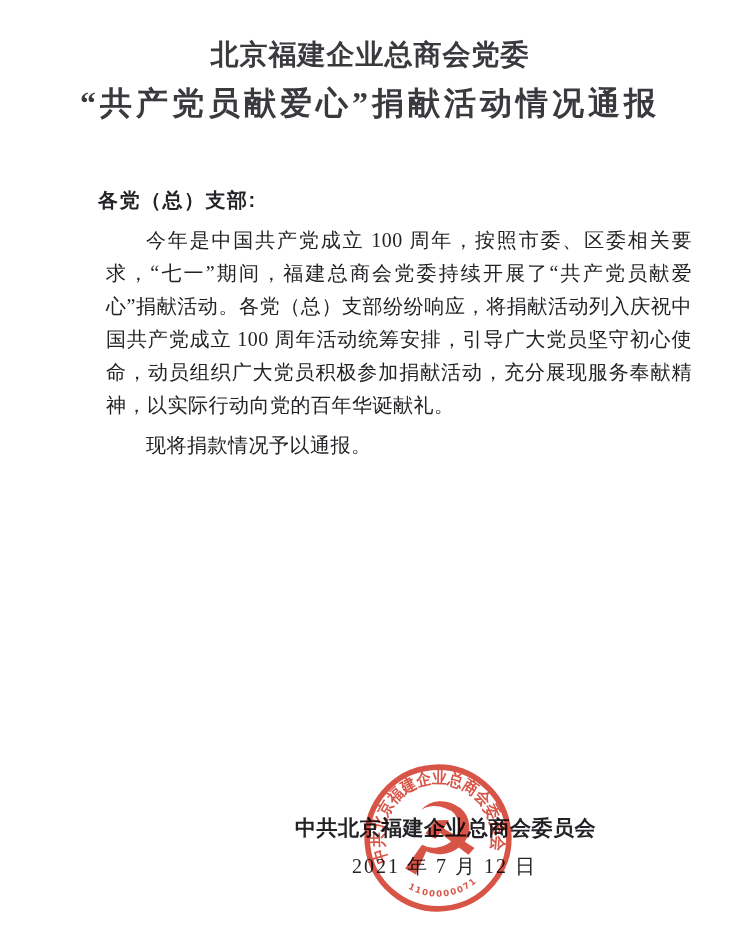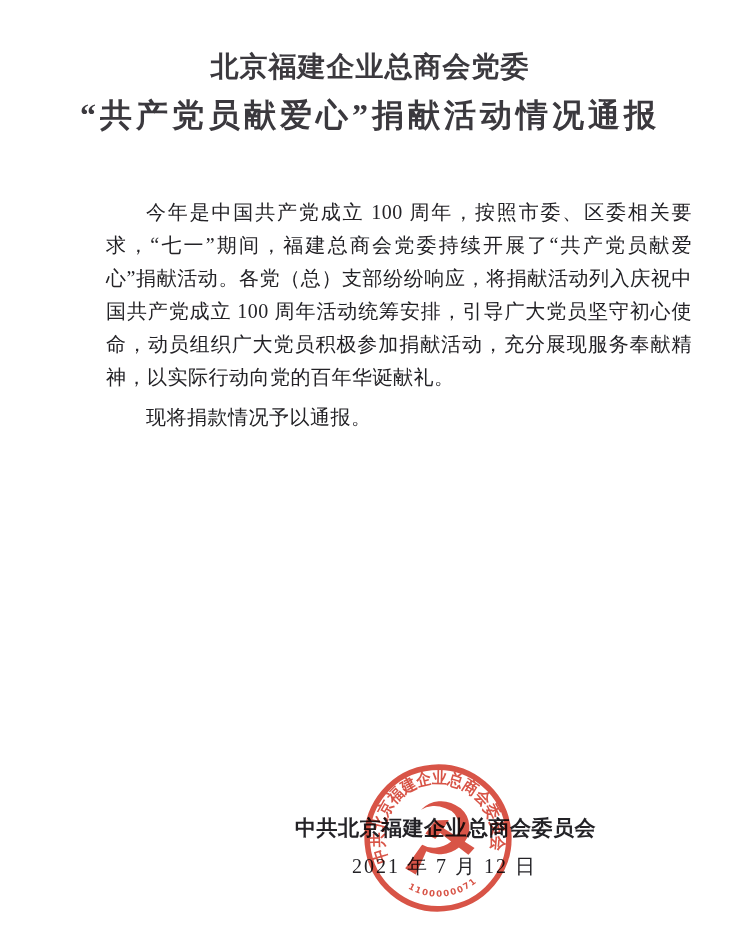--- a/index.html
+++ b/index.html
@@ -5,21 +5,21 @@
   html, body { margin: 0; padding: 0; }
   body {
     width: 740px; height: 936px;
     background: #ffffff;
     position: relative;
     overflow: hidden;
     font-family: "Liberation Serif", "DejaVu Serif", serif;
     color: #232226;
   }
   .title-block {
-    padding-top: 44px;
+    padding-top: 32px;
     text-align: center;
     font-weight: bold;
     color: #3b393e;
   }
   .title-line1 {
     font-size: 28px;
     line-height: 46px;
     letter-spacing: 1px;
   }
   .title-line2 {
@@ -74,20 +74,21 @@
 </style>
 </head>
 <body>
 
 <div class="title-block">
   <div class="title-line1">北京福建企业总商会党委</div>
   <div class="title-line2">“共产党员献爱心”捐献活动情况通报</div>
 </div>
 
 <div class="doc-body">
+  <p class="salutation">各党（总）支部:</p>
   <p class="para">今年是中国共产党成立 100 周年，按照市委、区委相关要求，“七一”期间，福建总商会党委持续开展了“共产党员献爱心”捐献活动。各党（总）支部纷纷响应，将捐献活动列入庆祝中国共产党成立 100 周年活动统筹安排，引导广大党员坚守初心使命，动员组织广大党员积极参加捐献活动，充分展现服务奉献精神，以实际行动向党的百年华诞献礼。</p>
   <p class="para">现将捐款情况予以通报。</p>
 </div>
 
 <div class="signature">中共北京福建企业总商会委员会</div>
 <div class="date-line">2021 年 7 月 12 日</div>
 
 <div class="seal">
   <svg viewBox="0 0 170 180" xmlns="http://www.w3.org/2000/svg">
     <defs>

